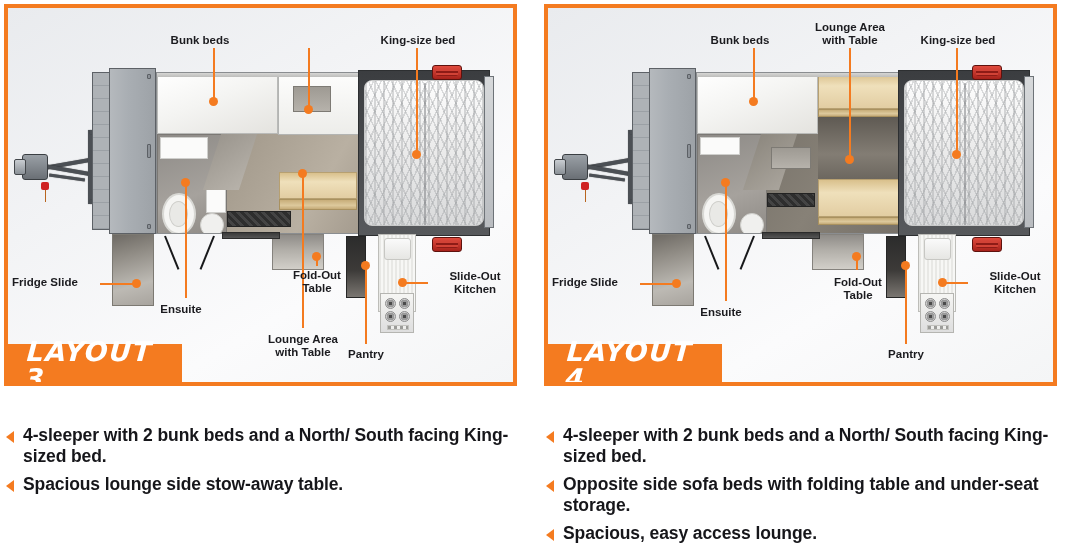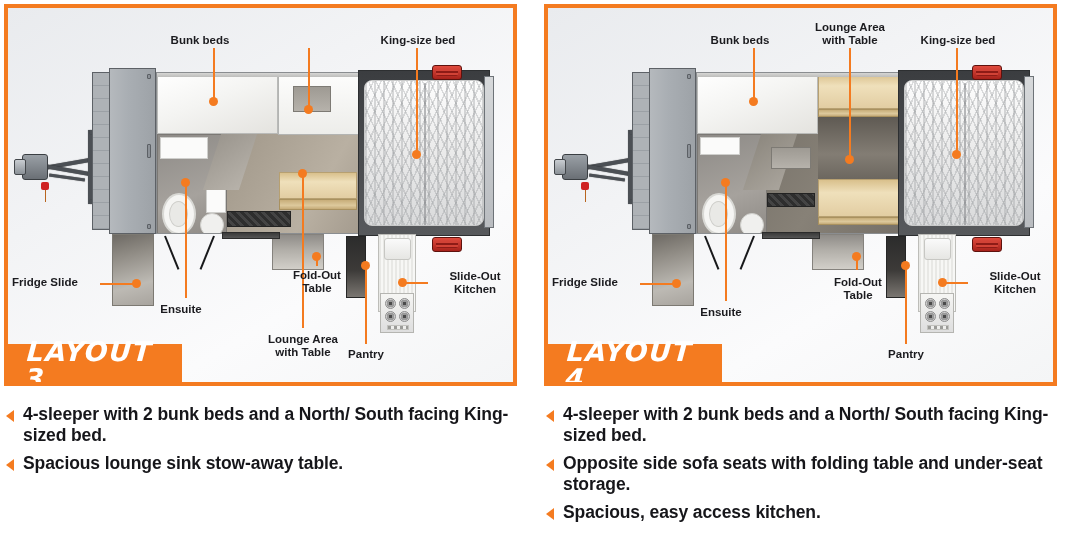--- a/index.html
+++ b/index.html
@@ -252,21 +252,21 @@
     z-index:30;
   }
   .leader-v { position:absolute; width:2px; background:#F47B20; z-index:25; }
   .leader-h { position:absolute; height:2px; background:#F47B20; z-index:25; }
   .dot {
     position:absolute; width:9px; height:9px; border-radius:50%;
     background:#F47B20; z-index:26;
   }
 
   
-  .bullets { position:absolute; top:404px; }
+  .bullets { position:absolute; top:425px; }
   .bullets.left  { left:6px;  width:505px; }
   .bullets.right { left:546px; width:510px; }
   .bullet-row { display:flex; align-items:flex-start; margin-bottom:7px; }
   .tri {
     flex:0 0 auto;
     width:0; height:0;
     border-top:6px solid transparent;
     border-bottom:6px solid transparent;
     border-right:8px solid #F47B20;
     margin-top:6px;
@@ -528,32 +528,32 @@
     </div>
   </div>
 
   <div class="bullets left">
     <div class="bullet-row">
       <span class="tri"></span>
       <span class="bullet-text">4-sleeper with 2 bunk beds and a North/ South facing King-sized bed.</span>
     </div>
     <div class="bullet-row">
       <span class="tri"></span>
-      <span class="bullet-text">Spacious lounge sink stow-away table.</span>
+      <span class="bullet-text">Spacious lounge side stow-away table.</span>
     </div>
   </div>
 
   <div class="bullets right">
     <div class="bullet-row">
       <span class="tri"></span>
       <span class="bullet-text">4-sleeper with 2 bunk beds and a North/ South facing King-sized bed.</span>
     </div>
     <div class="bullet-row">
       <span class="tri"></span>
-      <span class="bullet-text">Opposite side sofa seats with folding table and under-seat storage.</span>
+      <span class="bullet-text">Opposite side sofa beds with folding table and under-seat storage.</span>
     </div>
     <div class="bullet-row">
       <span class="tri"></span>
-      <span class="bullet-text">Spacious, easy access kitchen.</span>
+      <span class="bullet-text">Spacious, easy access lounge.</span>
     </div>
   </div>
 
 </div>
 
 </body></html>

